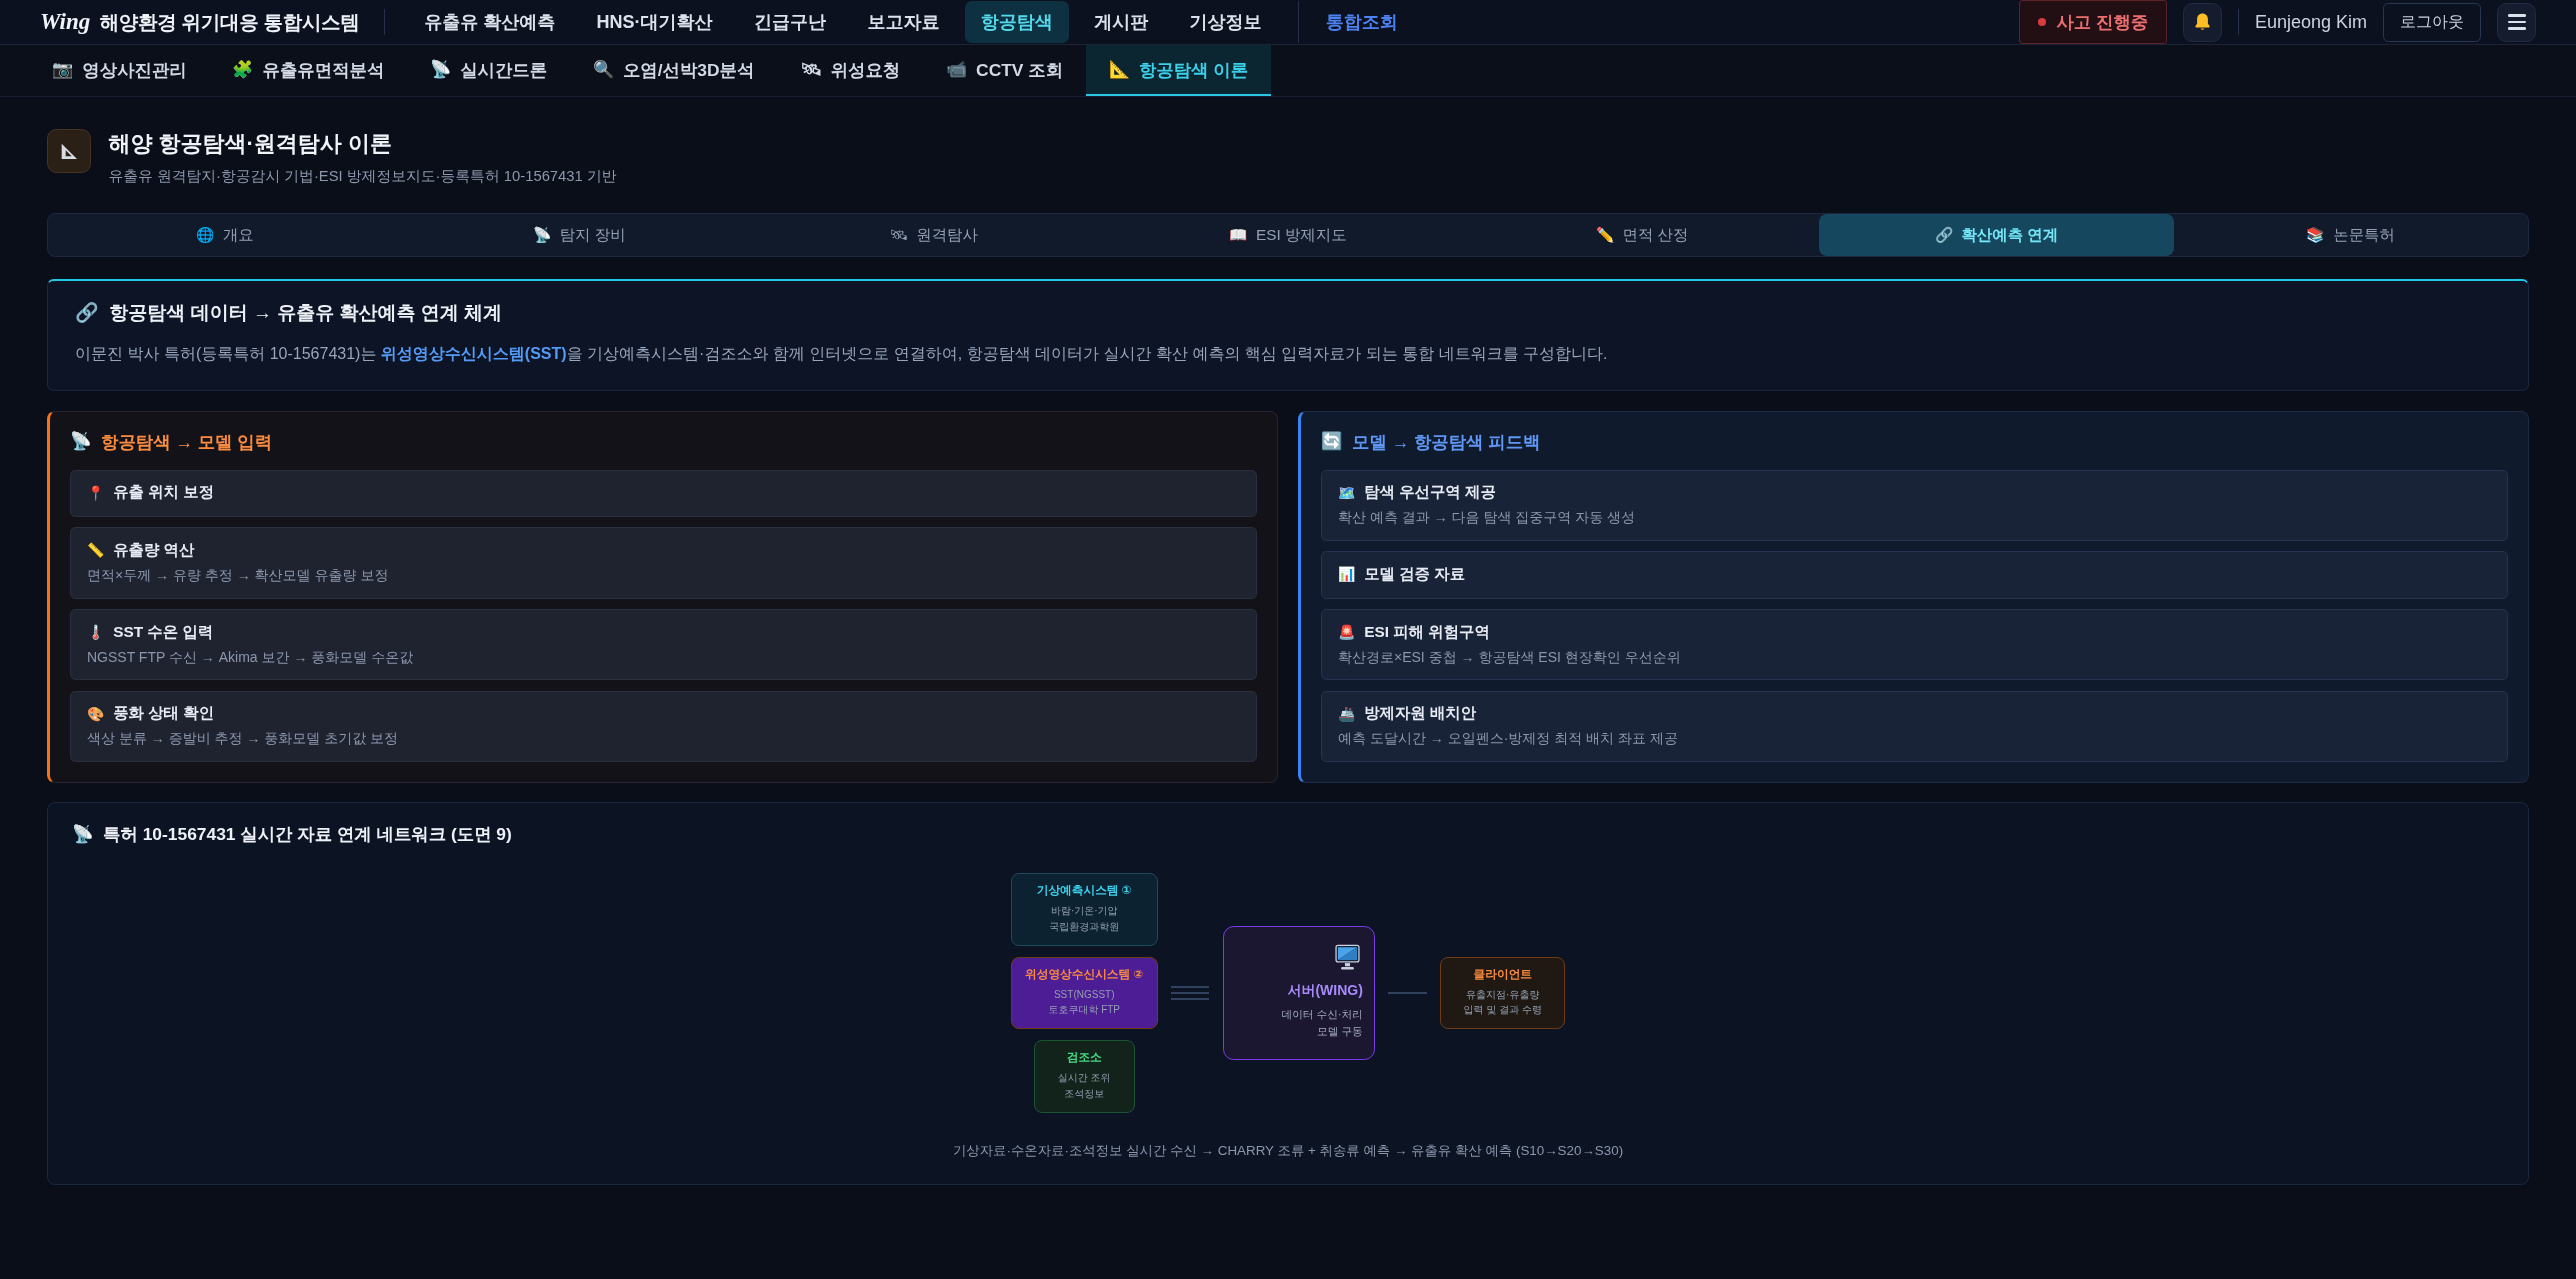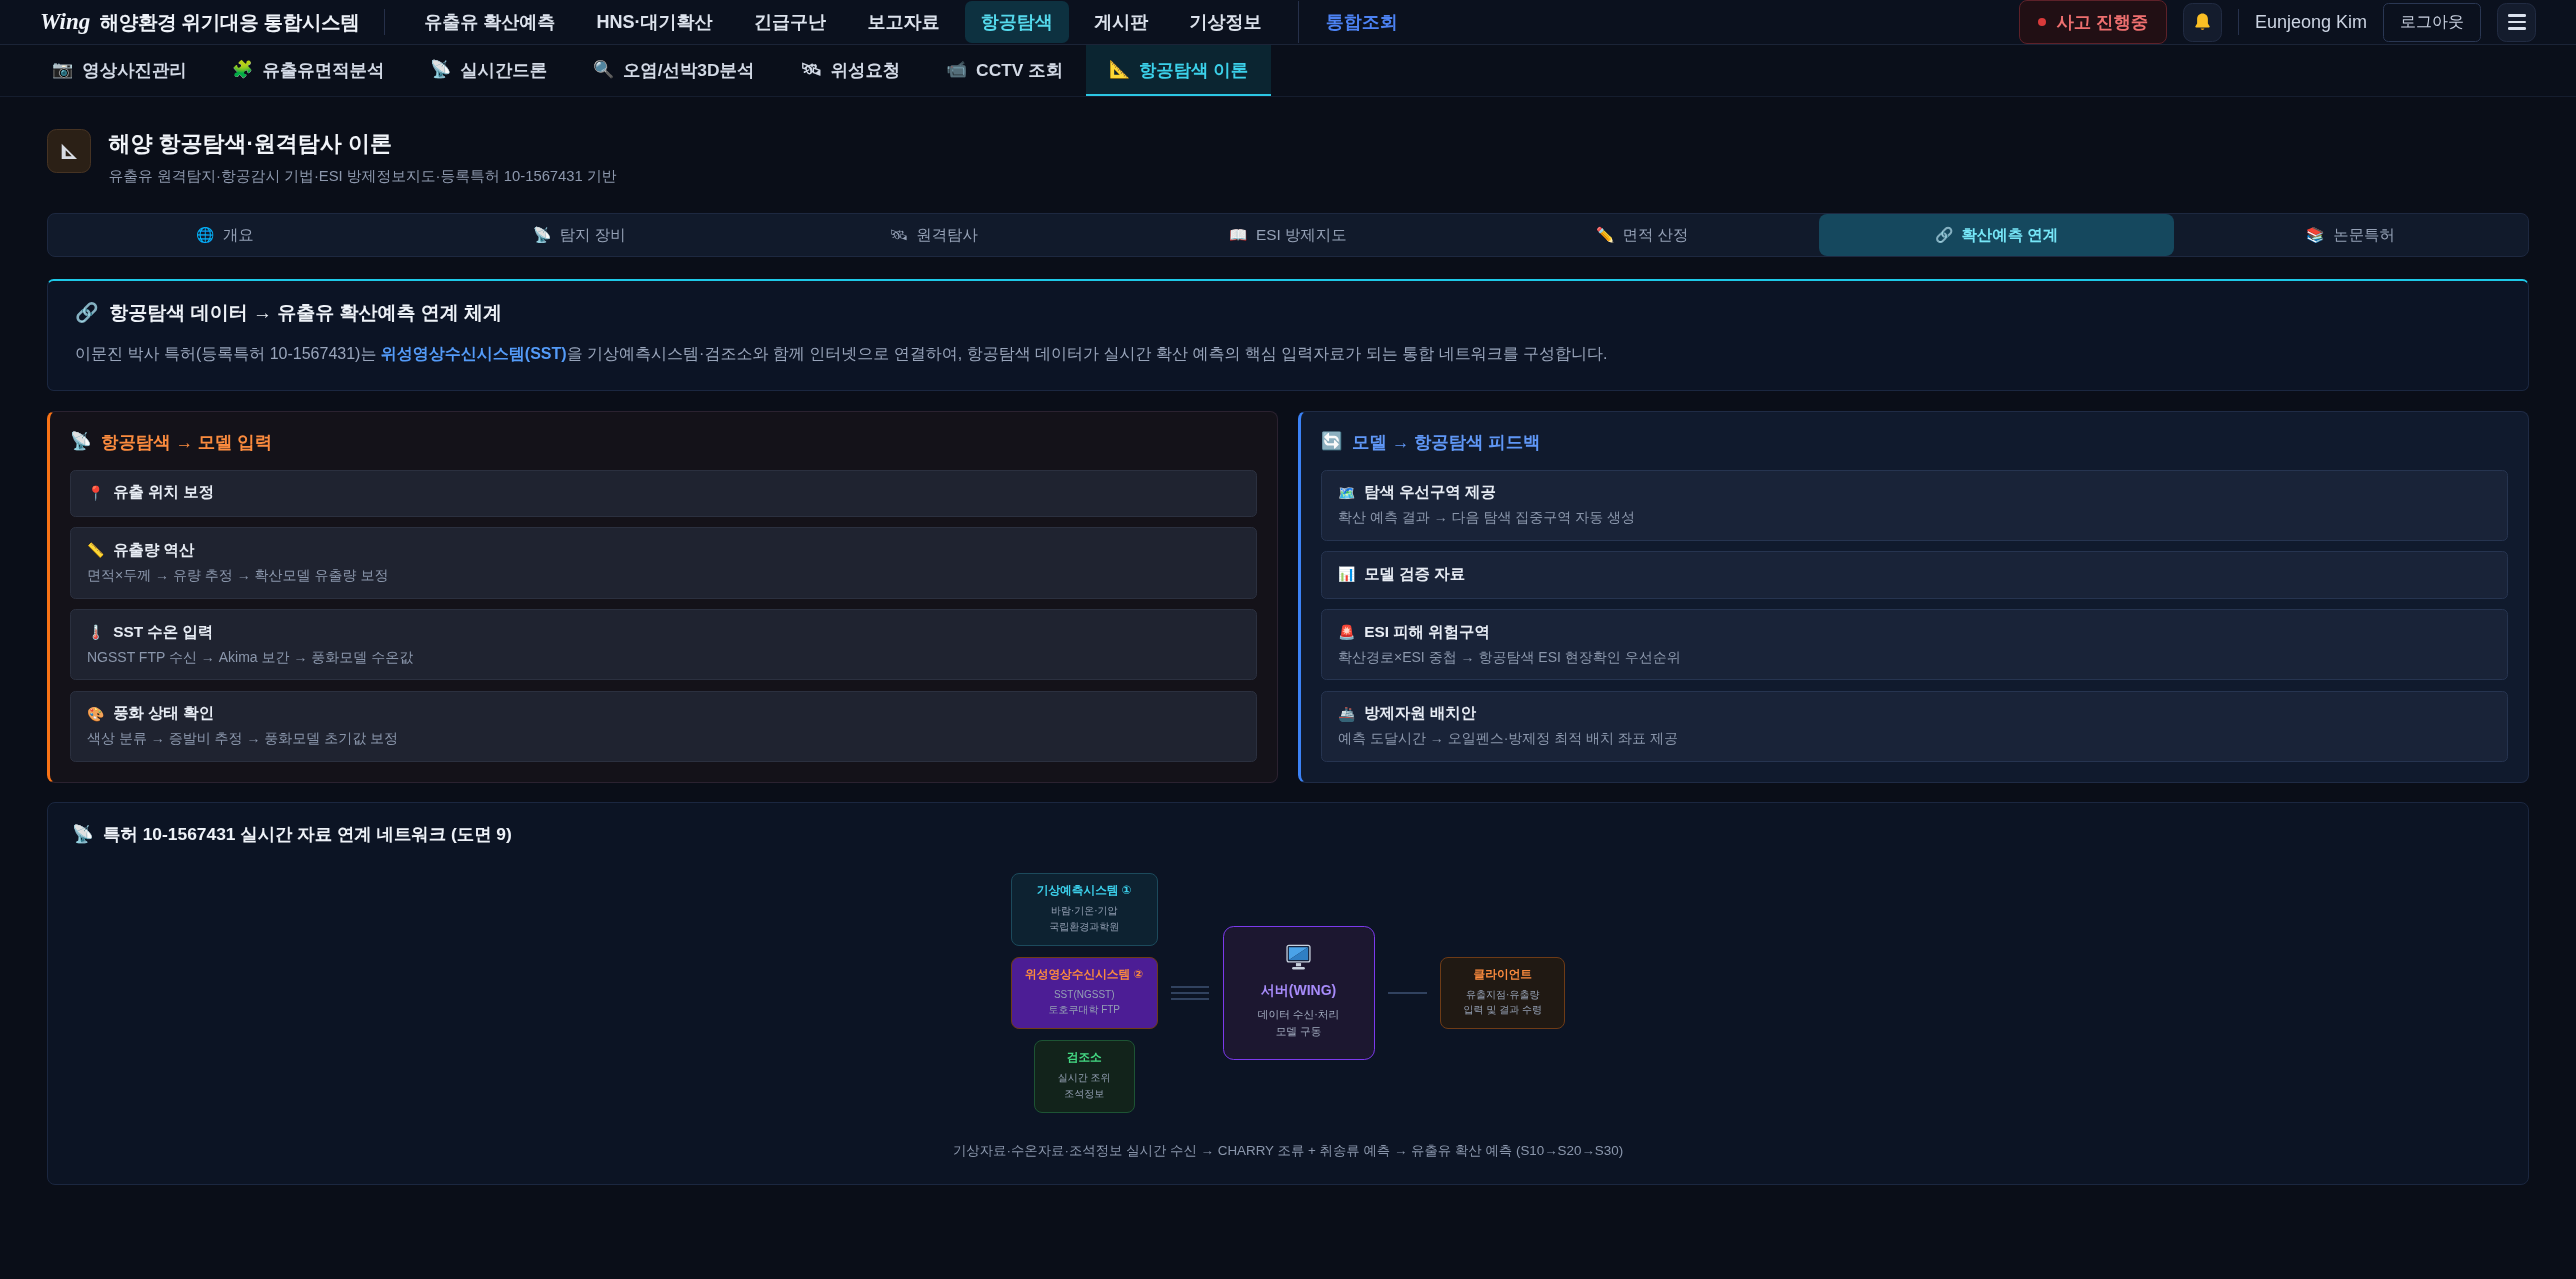--- a/index.html
+++ b/index.html
@@ -18,21 +18,21 @@
   .logo { display:flex; align-items:center; gap:9.4px; }
   .logo-mark { font-family:"Liberation Serif","DejaVu Serif",serif; font-style:italic; font-weight:bold; font-size:23px; color:#f0f4fa; }
   .logo-text { font-size:19.5px; font-weight:bold; color:#eef2f8; letter-spacing:-0.3px; }
   .topbar-divider { width:0.7px; height:25.5px; background:#26304a; margin:0 24px; }
   .mainnav { display:flex; align-items:center; gap:9.4px; }
   .nav-item { font-size:18px; font-weight:bold; color:#dce2ec; padding:8.7px 16px; border-radius:6.7px; cursor:pointer; white-space:nowrap; }
   .nav-item.active { background:#0d3140; color:#55d9ec; }
   .nav-item.accent { color:#4c82f3; }
   .nav-item.divided { border-left:0.7px solid #26304a; border-radius:0 6.7px 6.7px 0; margin-left:10.7px; padding-left:27px; }
   .topbar-right { margin-left:auto; display:flex; align-items:center; gap:16px; }
-  .incident-badge { display:flex; align-items:center; gap:10px; padding:8.7px 18px; border-radius:8px; background:#210f14; border:1.3px solid #5d2129; }
+  .incident-badge { display:flex; align-items:center; gap:10px; padding:8.7px 18px; border-radius:3px; background:#210f14; border:1.3px solid #5d2129; }
   .incident-dot { width:8.7px; height:8.7px; border-radius:50%; background:#d93a3a; }
   .incident-label { font-size:17.4px; font-weight:bold; color:#ee6f6f; }
   .icon-btn { width:39px; height:39px; border-radius:9.4px; background:#141c2d; border:0.7px solid #212b42; display:flex; align-items:center; justify-content:center; cursor:pointer; }
   .v-divider { width:0.7px; height:25.5px; background:#27324d; }
   .user-name { font-size:18px; color:#ccd4e2; }
   .logout-btn { font-size:16px; color:#c8d0df; padding:8px 16px; border:0.7px solid #2a3753; border-radius:5.4px; background:transparent; cursor:pointer; font-family:inherit; }
   .burger { display:flex; flex-direction:column; gap:4px; }
   .burger span { display:block; width:18px; height:2.7px; border-radius:1.3px; background:#dbe2ee; }
   
   .subnav { height:52px; background:#0a0f1a; border-bottom:0.7px solid #151d2e; display:flex; align-items:stretch; padding:0 29.5px; }
@@ -79,21 +79,21 @@
   .node-line { font-size:10px; color:#94a0b4; line-height:1.55; }
   .node.weather { background:#0d2231; border:0.7px solid #1c4a5c; }
   .node.weather .node-title { color:#3cd1ec; }
   .node.satellite { background:#4c1d95; border:0.7px solid #6e3b16; }
   .node.satellite .node-title { color:#fb8b3e; }
   .node.tide { background:#12231b; border:0.7px solid #1d5434; width:101px; align-self:center; }
   .node.tide .node-title { color:#44d983; }
   .node.client { background:#201913; border:0.7px solid #6e3b16; width:125px; }
   .node.client .node-title { color:#fb8b3e; }
   .leftcol { display:flex; flex-direction:column; gap:10.7px; align-items:center; }
-  .server-node { width:152px; border:1.3px solid #7c3aed; background:#1c1730; border-radius:10.7px; padding:17.4px 10.7px 19px; text-align:center; }
+  .server-node { width:152px; border:1.3px solid #7c3aed; background:#1c1730; border-radius:10.7px; padding:17.4px 10.7px 19px; text-align:right; }
   .server-title { font-size:14px; font-weight:bold; color:#a78bfa; margin:8px 0 5.4px; }
   .server-line { font-size:10.7px; color:#a3adc0; line-height:1.6; }
   .conn3 { display:flex; flex-direction:column; gap:4px; width:38px; }
   .conn3 span { display:block; height:2px; background:#31425f; }
   .conn1 { width:39px; height:2px; background:#31425f; }
   .caption { margin-top:29.5px; text-align:center; font-size:13.4px; color:#8b97ac; }
 </style>
 </head>
 <body>
 

